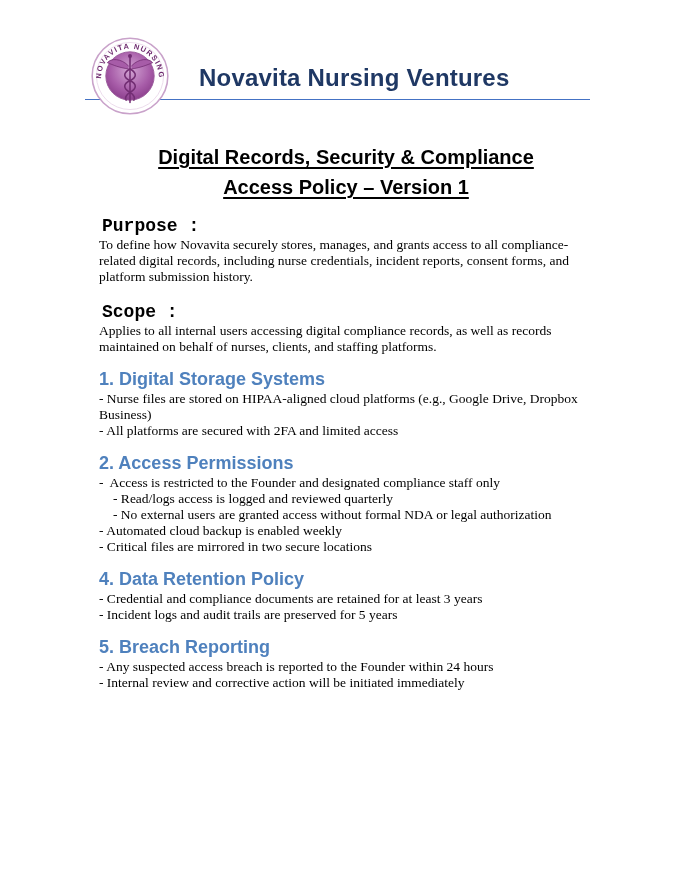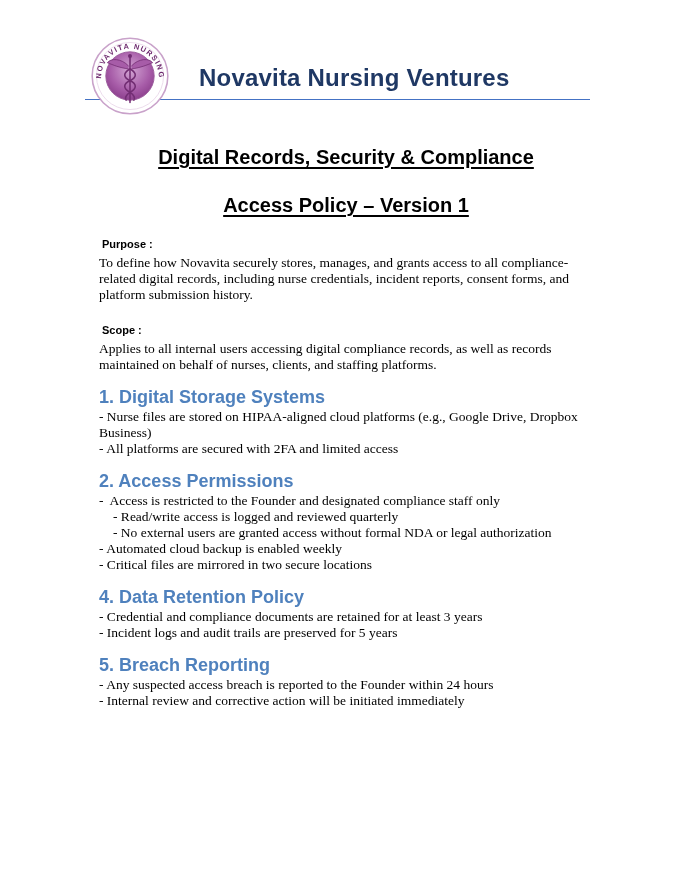--- a/index.html
+++ b/index.html
@@ -39,25 +39,25 @@
     font-family: "Liberation Sans", sans-serif;
     font-weight: bold; font-size: 20px; line-height: 24px;
     color: #000000;
   }
   .doc-title .title-line {
     display: inline-block;
     text-decoration: underline;
     text-decoration-thickness: 2px;
     text-underline-offset: 3px;
   }
-  .doc-title .row2 { margin-top: 24px; }
+  .doc-title .row2 { margin-top: 6px; }
 
   .plain-heading {
-    font-family: Liberation Sans, sans-serif;
-    font-weight: bold; font-size: 11px; line-height: 20px;
+    font-family: Liberation Mono, monospace;
+    font-weight: bold; font-size: 18px; line-height: 20px;
     color: #000000;
     padding-left: 3px;
     margin-top: 17px; margin-bottom: 1px;
   }
   .body-text {
     font-size: 13.5px; line-height: 16px;
     white-space: pre-wrap;
   }
   .num-heading {
     font-family: "Liberation Sans", sans-serif;
@@ -119,21 +119,21 @@
 
     <div class="plain-heading">Scope :</div>
     <div class="body-text">Applies to all internal users accessing digital compliance records, as well as records maintained on behalf of nurses, clients, and staffing platforms.</div>
 
     <div class="num-heading">1. Digital Storage Systems</div>
     <div class="policy-line">- Nurse files are stored on HIPAA-aligned cloud platforms (e.g., Google Drive, Dropbox Business)</div>
     <div class="policy-line">- All platforms are secured with 2FA and limited access</div>
 
     <div class="num-heading">2. Access Permissions</div>
     <div class="policy-line">-  Access is restricted to the Founder and designated compliance staff only</div>
-    <div class="policy-line indent-1">- Read/write access is logged and reviewed quarterly</div>
+    <div class="policy-line indent-1">- Read/logs access is logged and reviewed quarterly</div>
     <div class="policy-line indent-1">- No external users are granted access without formal NDA or legal authorization</div>
 
     <div class="policy-line">- Automated cloud backup is enabled weekly</div>
     <div class="policy-line">- Critical files are mirrored in two secure locations</div>
 
     <div class="num-heading">4. Data Retention Policy</div>
     <div class="policy-line">- Credential and compliance documents are retained for at least 3 years</div>
     <div class="policy-line">- Incident logs and audit trails are preserved for 5 years</div>
 
     <div class="num-heading">5. Breach Reporting</div>

